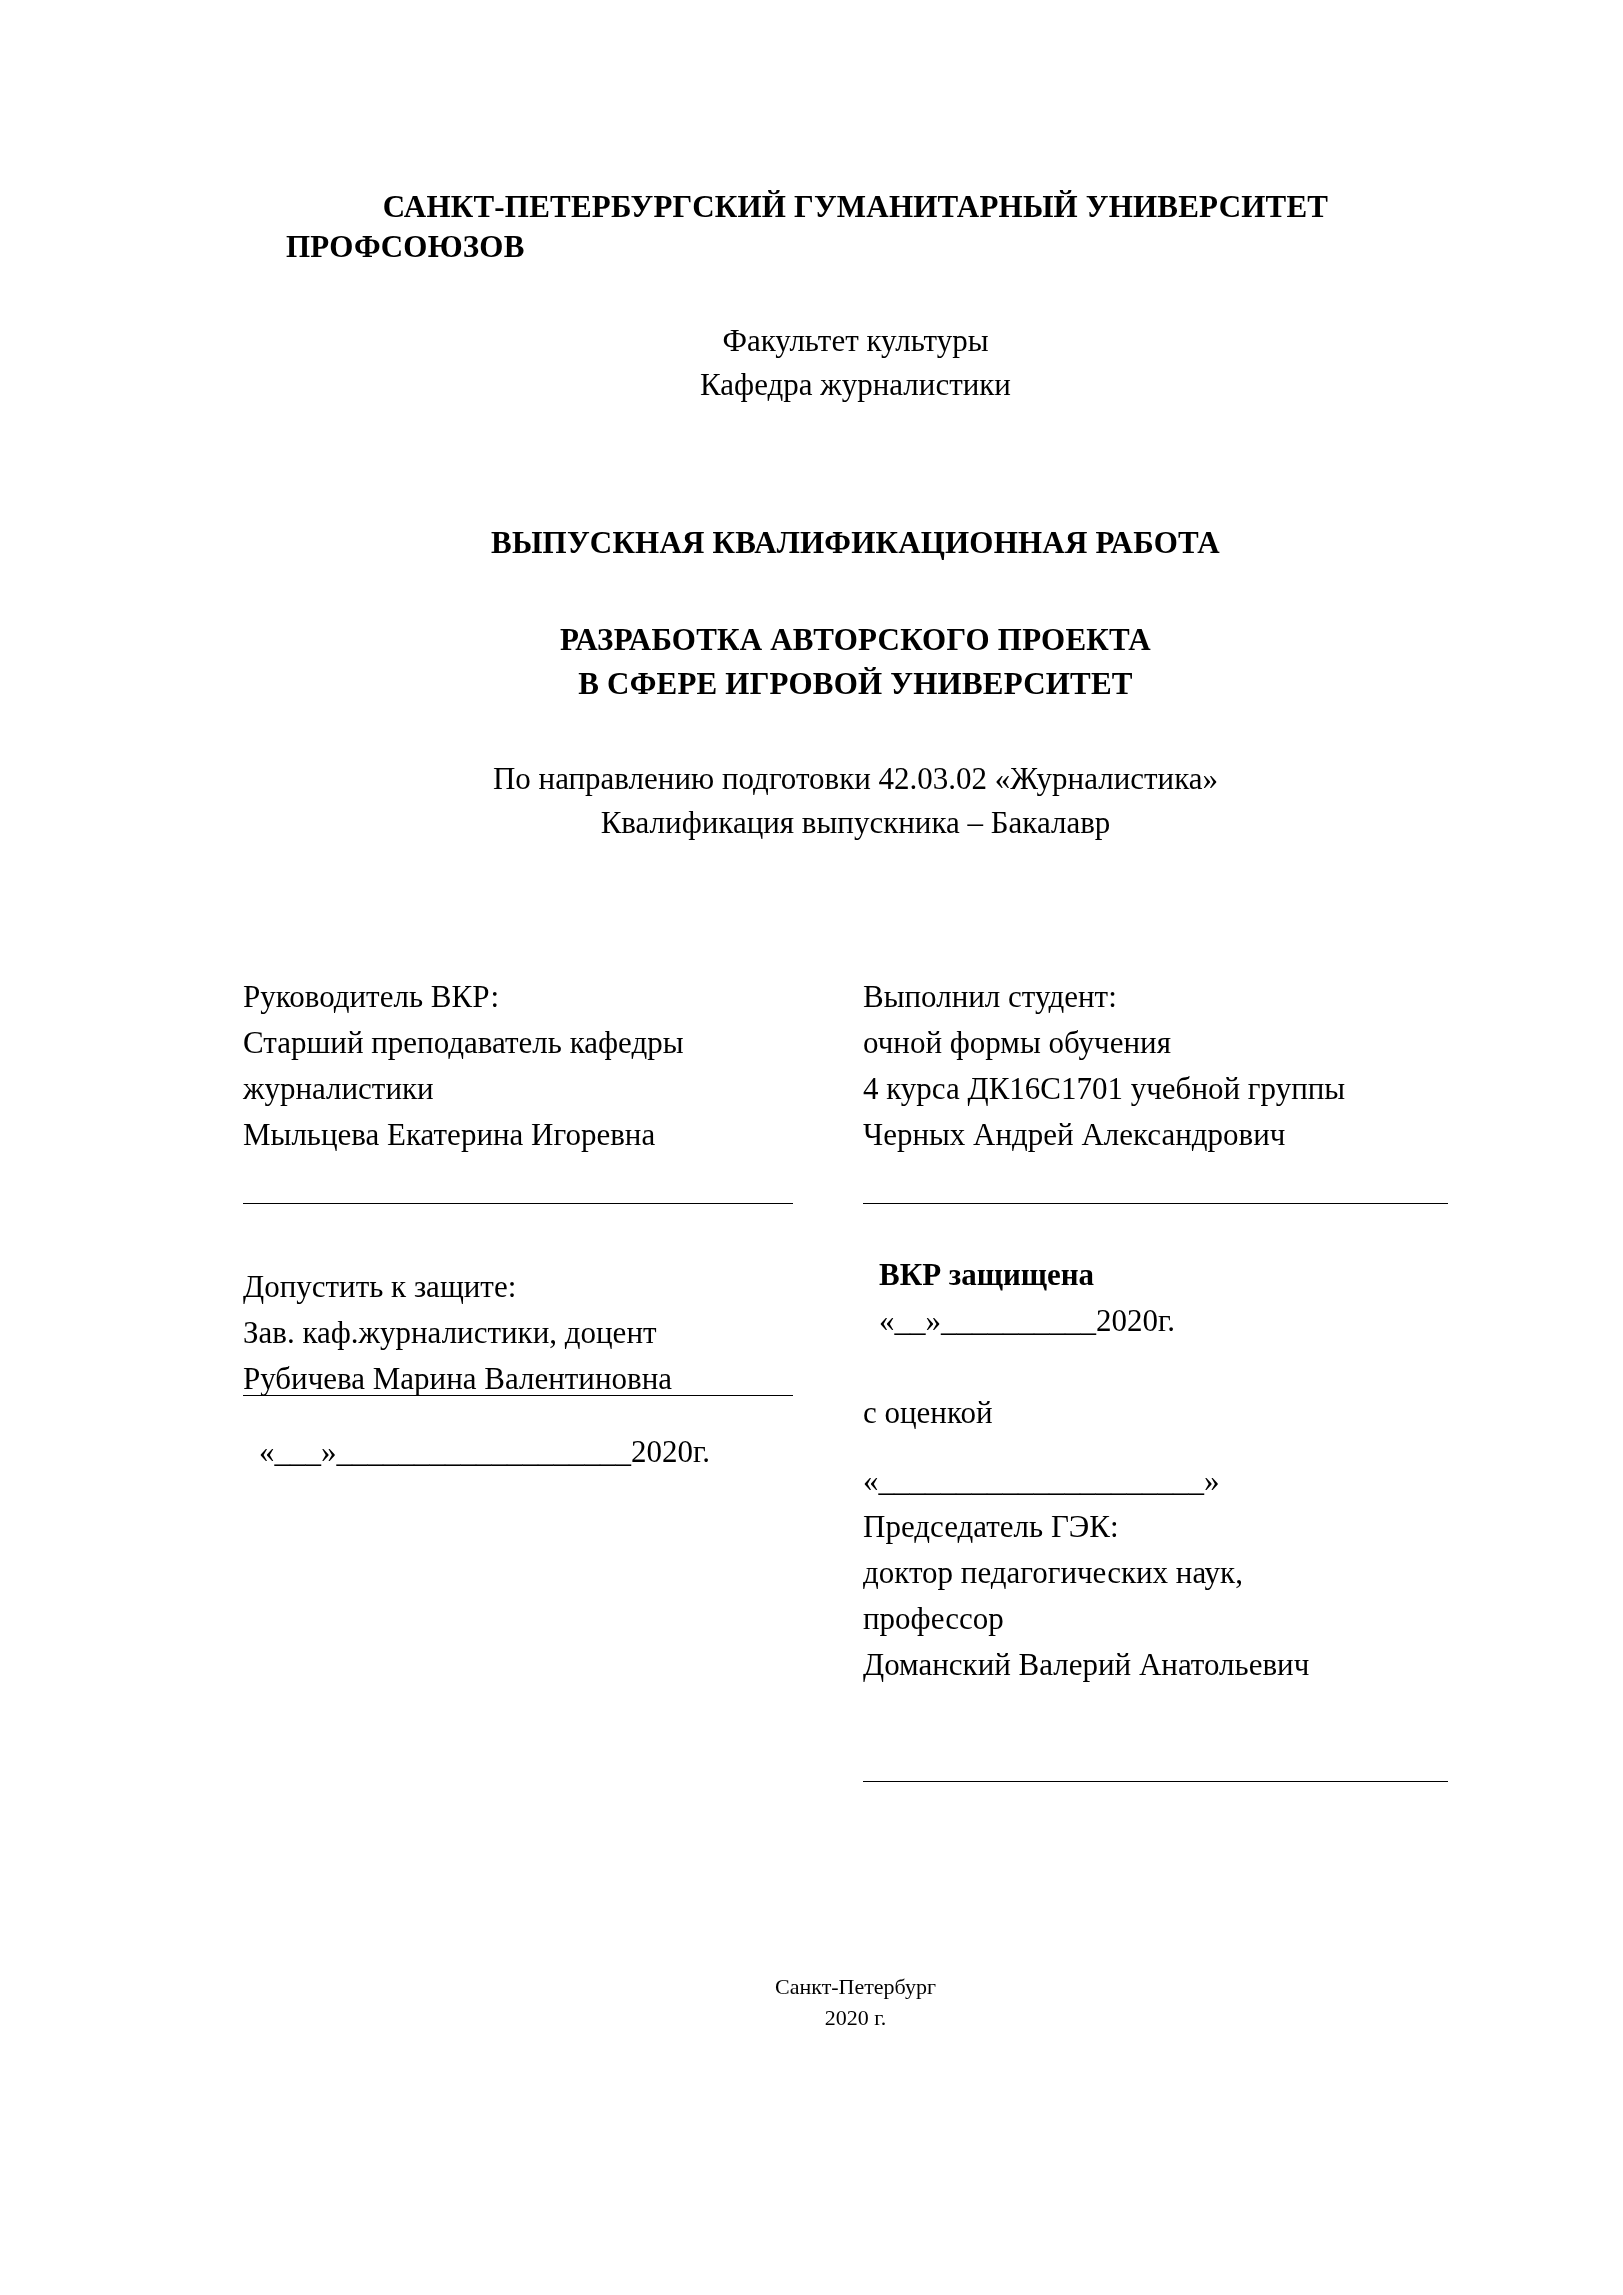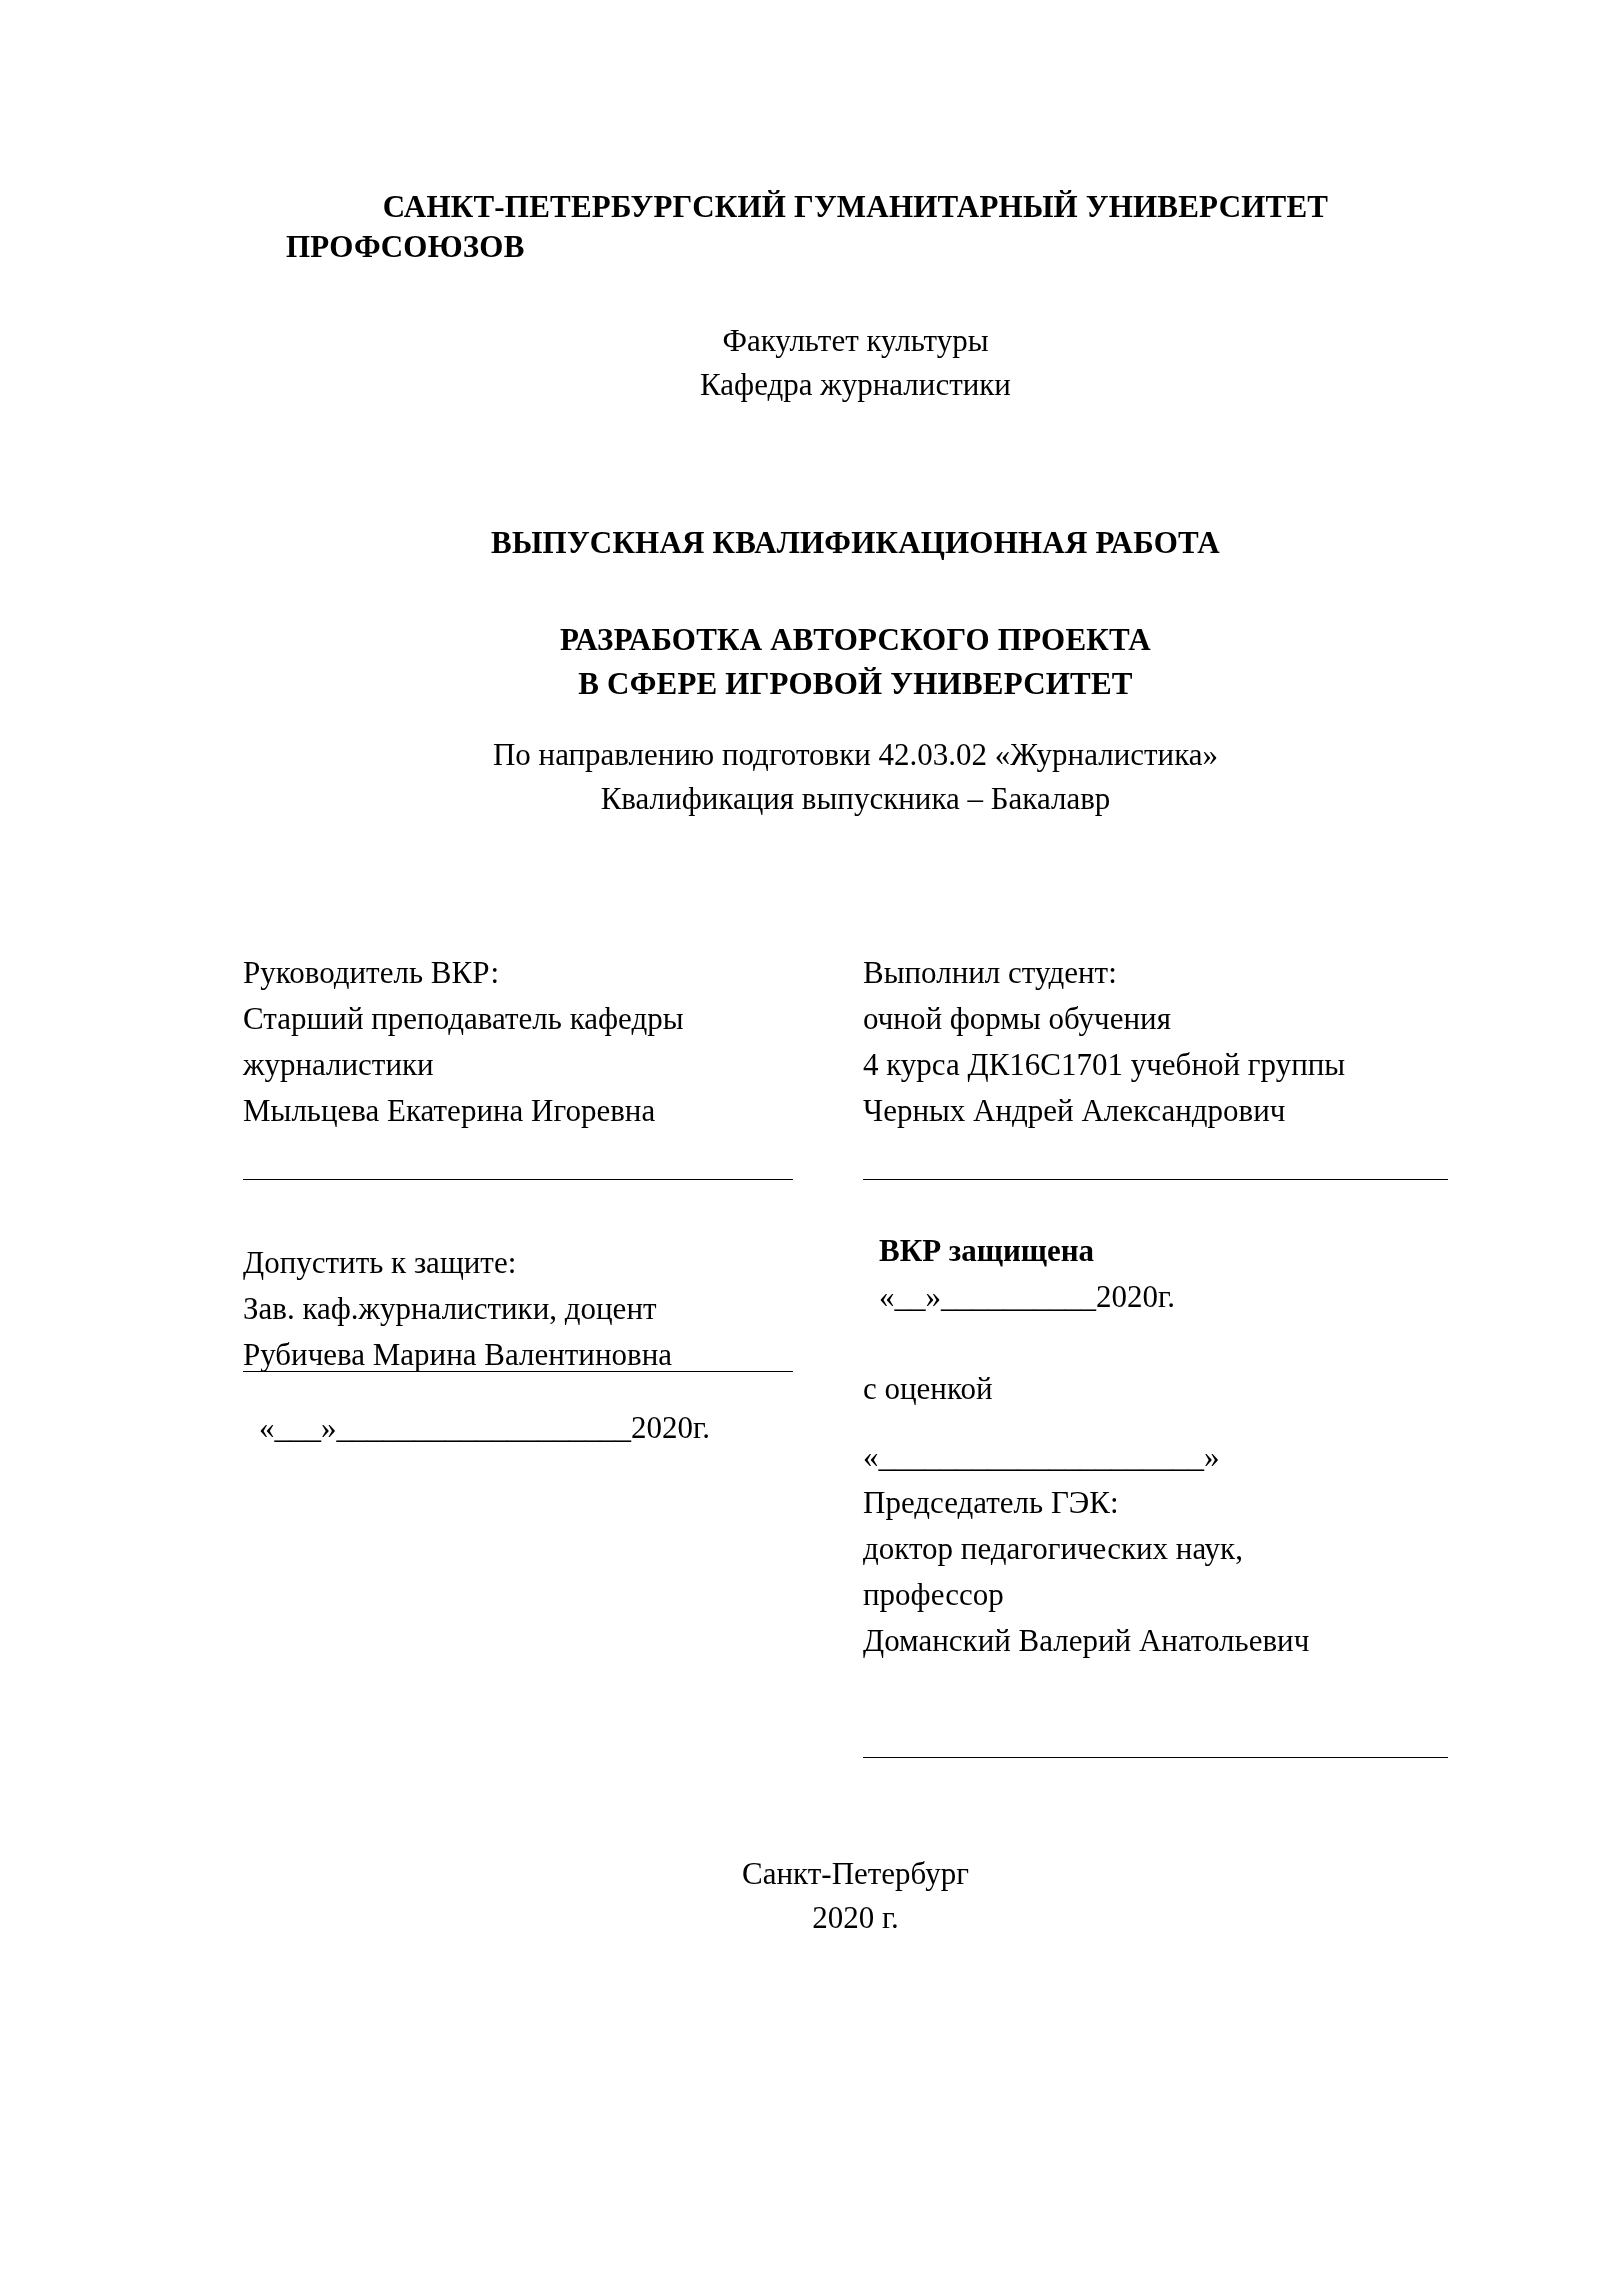--- a/index.html
+++ b/index.html
@@ -63,21 +63,21 @@
   }
   .worktitle {
     margin-top: 57px;
     text-align: center;
     font-weight: bold;
     font-size: 31px;
     line-height: 1.4;
     letter-spacing: 0.2px;
   }
   .direction {
-    margin-top: 28px;
+    margin-top: 52px;
     text-align: center;
     font-size: 31px;
     line-height: 1.42;
   }
 
   
   .cols {
     position: relative;
     margin-top: 129px;
     width: 1225px;
@@ -124,24 +124,24 @@
   .right-rule { position: absolute; left: 0; top: 229px; width: 585px; }
   .rblock-2 { position: absolute; left: 0; top: 278px; margin-left: 16px; }
   .rblock-3 { position: absolute; left: 0; top: 416px; }
   .rblock-4 { position: absolute; left: 0; top: 484px; }
   .right-rule-2 { position: absolute; left: 0; top: 807px; width: 585px; }
 
   
   .footer {
     position: absolute;
     left: 243px;
-    top: 1852px;
+    top: 1971px;
     width: 1225px;
     text-align: center;
-    font-size: 31px;
+    font-size: 22px;
     line-height: 1.42;
   }
 </style>
 </head>
 <body>
 
 <div class="page">
   <div class="content">
 
     <div class="uni-block">

